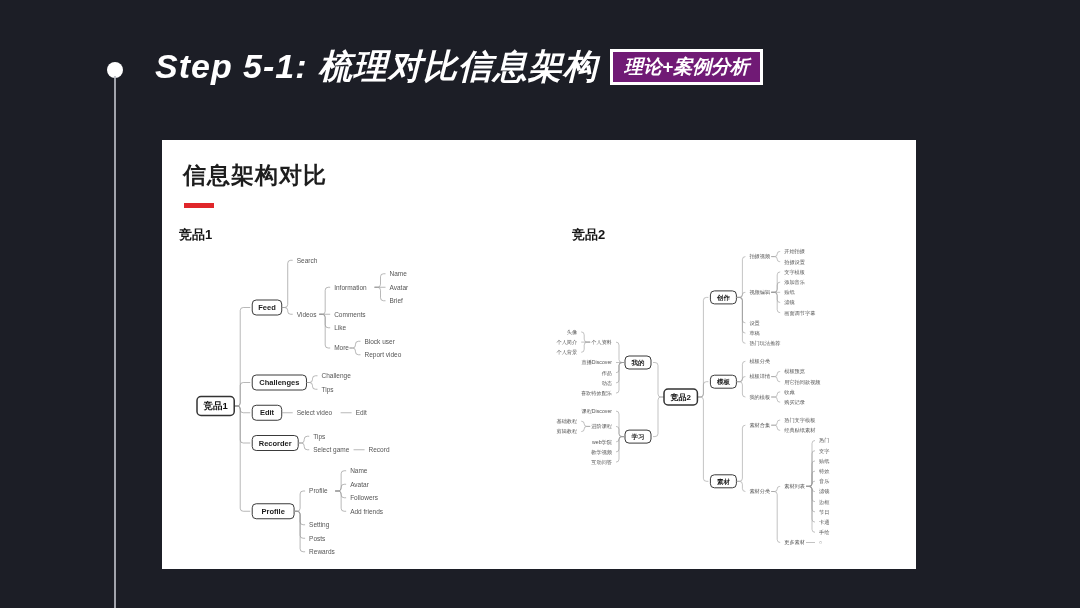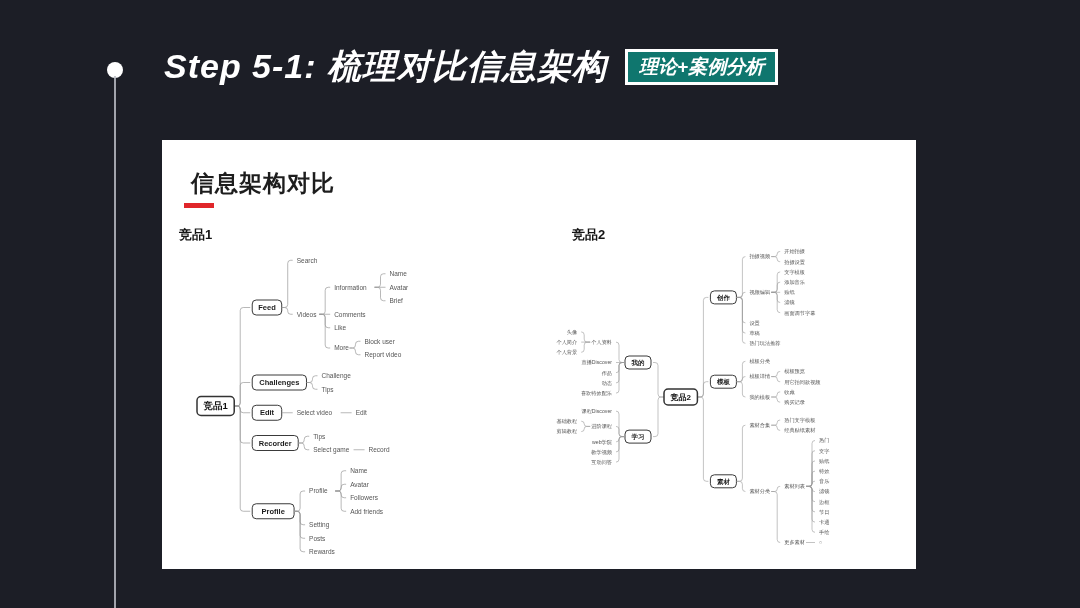--- a/index.html
+++ b/index.html
@@ -1,27 +1,27 @@
 <!DOCTYPE html>
 <html><head>
 <meta charset="utf-8">
 <style>
   html,body{margin:0;padding:0;background:#1c1e26;}
   .slide{position:relative;width:1080px;height:608px;background:#1c1e26;overflow:hidden;
          font-family:"Liberation Sans",sans-serif;}
   .timeline-marker{position:absolute;left:107px;top:62px;width:16px;height:16px;border-radius:50%;
          background:#ffffff;}
   .timeline-line{position:absolute;left:114px;top:76px;width:2px;height:532px;background:#babcc4;opacity:.85;}
-  .title-row{position:absolute;left:164px;top:44px;display:flex;align-items:center;gap:18px;}
+  .title-row{position:absolute;left:155px;top:44px;display:flex;align-items:center;gap:12px;}
   .page-title{color:#ffffff;font-size:34px;font-weight:800;font-style:italic;letter-spacing:1px;white-space:nowrap;}
-  .theory-badge{display:inline-block;border:3px solid #ffffff;color:#ffffff;background:#0f766e;
+  .theory-badge{display:inline-block;border:3px solid #ffffff;color:#ffffff;background:#701a75;
          font-size:19px;font-weight:700;font-style:italic;padding:2px 11px;white-space:nowrap;}
   .content-card{position:absolute;left:162px;top:140px;width:754px;height:429px;background:#ffffff;}
   .card-title{position:absolute;left:21px;top:20px;font-size:23px;font-weight:800;color:#1d1d1d;
-         letter-spacing:1px;margin:8px;}
+         letter-spacing:1px;margin:0;}
   .accent-underline{position:absolute;left:22px;top:63px;width:30px;height:5px;background:#e0262a;}
   .card-subtitle{position:absolute;left:163px;top:35px;width:470px;font-size:8px;color:#9b9b9b;margin:0;}
   .section-label{position:absolute;font-size:13px;font-weight:800;color:#141414;}
   .section-label.one{left:17px;top:86px;}
   .section-label.two{left:410px;top:86px;}
   .mindmap-svg{position:absolute;left:0;top:0;}
 </style>
 </head>
 <body>
 

